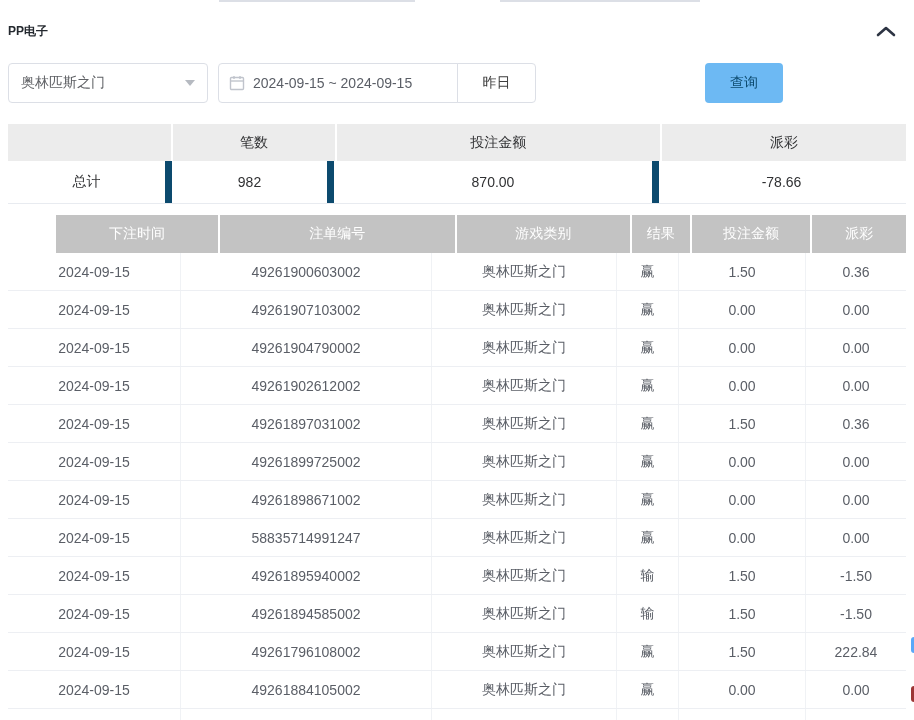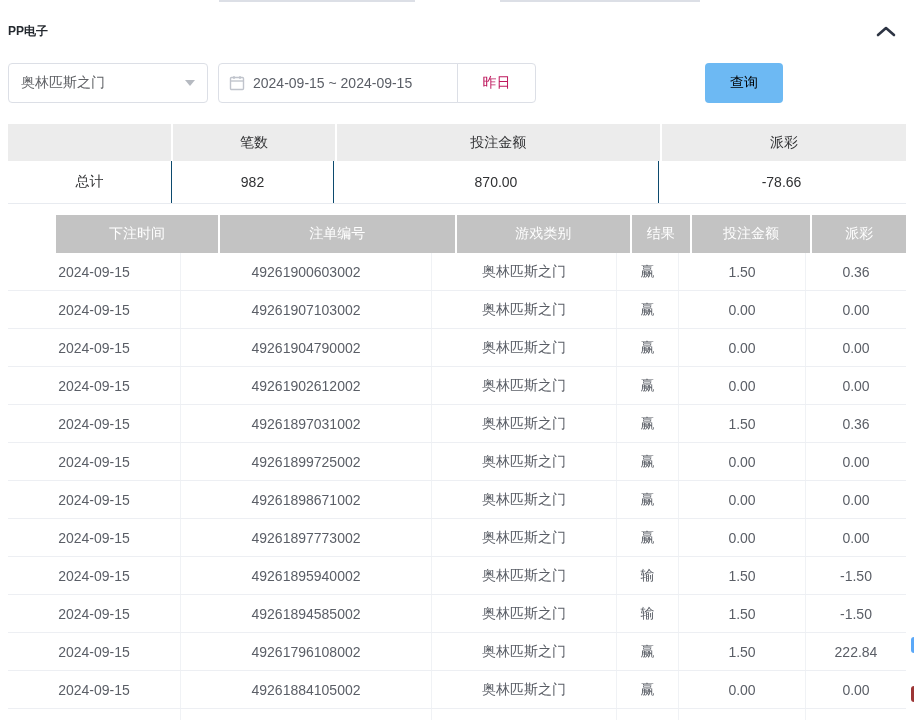--- a/index.html
+++ b/index.html
@@ -30,43 +30,43 @@
     border-top:6px solid #b6bac1;
   }
   .date-box{
     position:absolute;left:218px;top:63px;width:270px;height:40px;box-sizing:border-box;
     border:1px solid #dcdfe6;border-radius:4px;display:flex;align-items:center;gap:8px;
     padding:0 10px;font-size:14px;color:#5a5e66;background:#fff;cursor:pointer;white-space:nowrap;
   }
   .btn-group{position:absolute;left:457px;top:63px;height:40px;display:flex;}
   .qbtn{
     width:79px;height:40px;box-sizing:border-box;border:1px solid #dcdfe6;background:#fff;
-    font-size:14px;color:#be185d;display:flex;align-items:center;justify-content:center;
+    font-size:14px;color:#404040;display:flex;align-items:center;justify-content:center;
     cursor:pointer;margin-left:-1px;font-family:inherit;
   }
   .qbtn:first-child{border-radius:4px 0 0 4px;margin-left:0;}
   .qbtn:last-child{border-radius:0 4px 4px 0;}
   .qbtn.active{border:1px solid #53a8e8;color:#4aa3e8;position:relative;z-index:2;border-radius:4px;}
   .search-btn{
     position:absolute;left:705px;top:63px;width:78px;height:40px;border:none;border-radius:4px;
-    background:#6db9f3;color:#000000;font-size:14px;cursor:pointer;font-family:inherit;
+    background:#6db9f3;color:#0c4a6e;font-size:14px;cursor:pointer;font-family:inherit;
   }
 
   
   .summary{position:absolute;left:8px;top:124px;width:898px;}
   .summary .s-head{display:flex;height:37px;}
   .summary .s-head .cell{
     background:#ececec;color:#303133;font-size:14px;
     display:flex;align-items:center;justify-content:center;box-sizing:border-box;
   }
   .summary .s-head .cell + .cell{margin-left:2px;}
   .summary .s-row{display:flex;height:43px;border-bottom:1px solid #e8ebf0;box-sizing:border-box;}
   .summary .s-row .cell{
     font-size:14px;color:#303133;display:flex;align-items:center;justify-content:center;
-    box-sizing:border-box;border-right:1px solid #0c4a6e;
+    box-sizing:border-box;border-right:7px solid #0c4a6e;
   }
   .summary .s-row .cell:last-child{border-right:none;}
   .sc0{width:164px;} .sc1{width:162px;} .sc2{width:325px;} .sc3{width:245px;}
 
   
   .bet-table{position:absolute;left:8px;top:215px;width:898px;}
   .t-head{display:flex;height:38px;}
   .t-head .cell{
     background:#c3c3c3;color:#fff;font-size:14px;
     display:flex;align-items:center;justify-content:center;box-sizing:border-box;margin-left:48px;
@@ -200,21 +200,21 @@
       <div class="t-row">
         <div class="cell tc0">2024-09-15</div>
         <div class="cell tc1">49261898671002</div>
         <div class="cell tc2">奥林匹斯之门</div>
         <div class="cell tc3">赢</div>
         <div class="cell tc4">0.00</div>
         <div class="cell tc5">0.00</div>
       </div>
       <div class="t-row">
         <div class="cell tc0">2024-09-15</div>
-        <div class="cell tc1">49261897773002</div>
+        <div class="cell tc1">58835714991247</div>
         <div class="cell tc2">奥林匹斯之门</div>
         <div class="cell tc3">赢</div>
         <div class="cell tc4">0.00</div>
         <div class="cell tc5">0.00</div>
       </div>
       <div class="t-row">
         <div class="cell tc0">2024-09-15</div>
         <div class="cell tc1">49261895940002</div>
         <div class="cell tc2">奥林匹斯之门</div>
         <div class="cell tc3">输</div>

